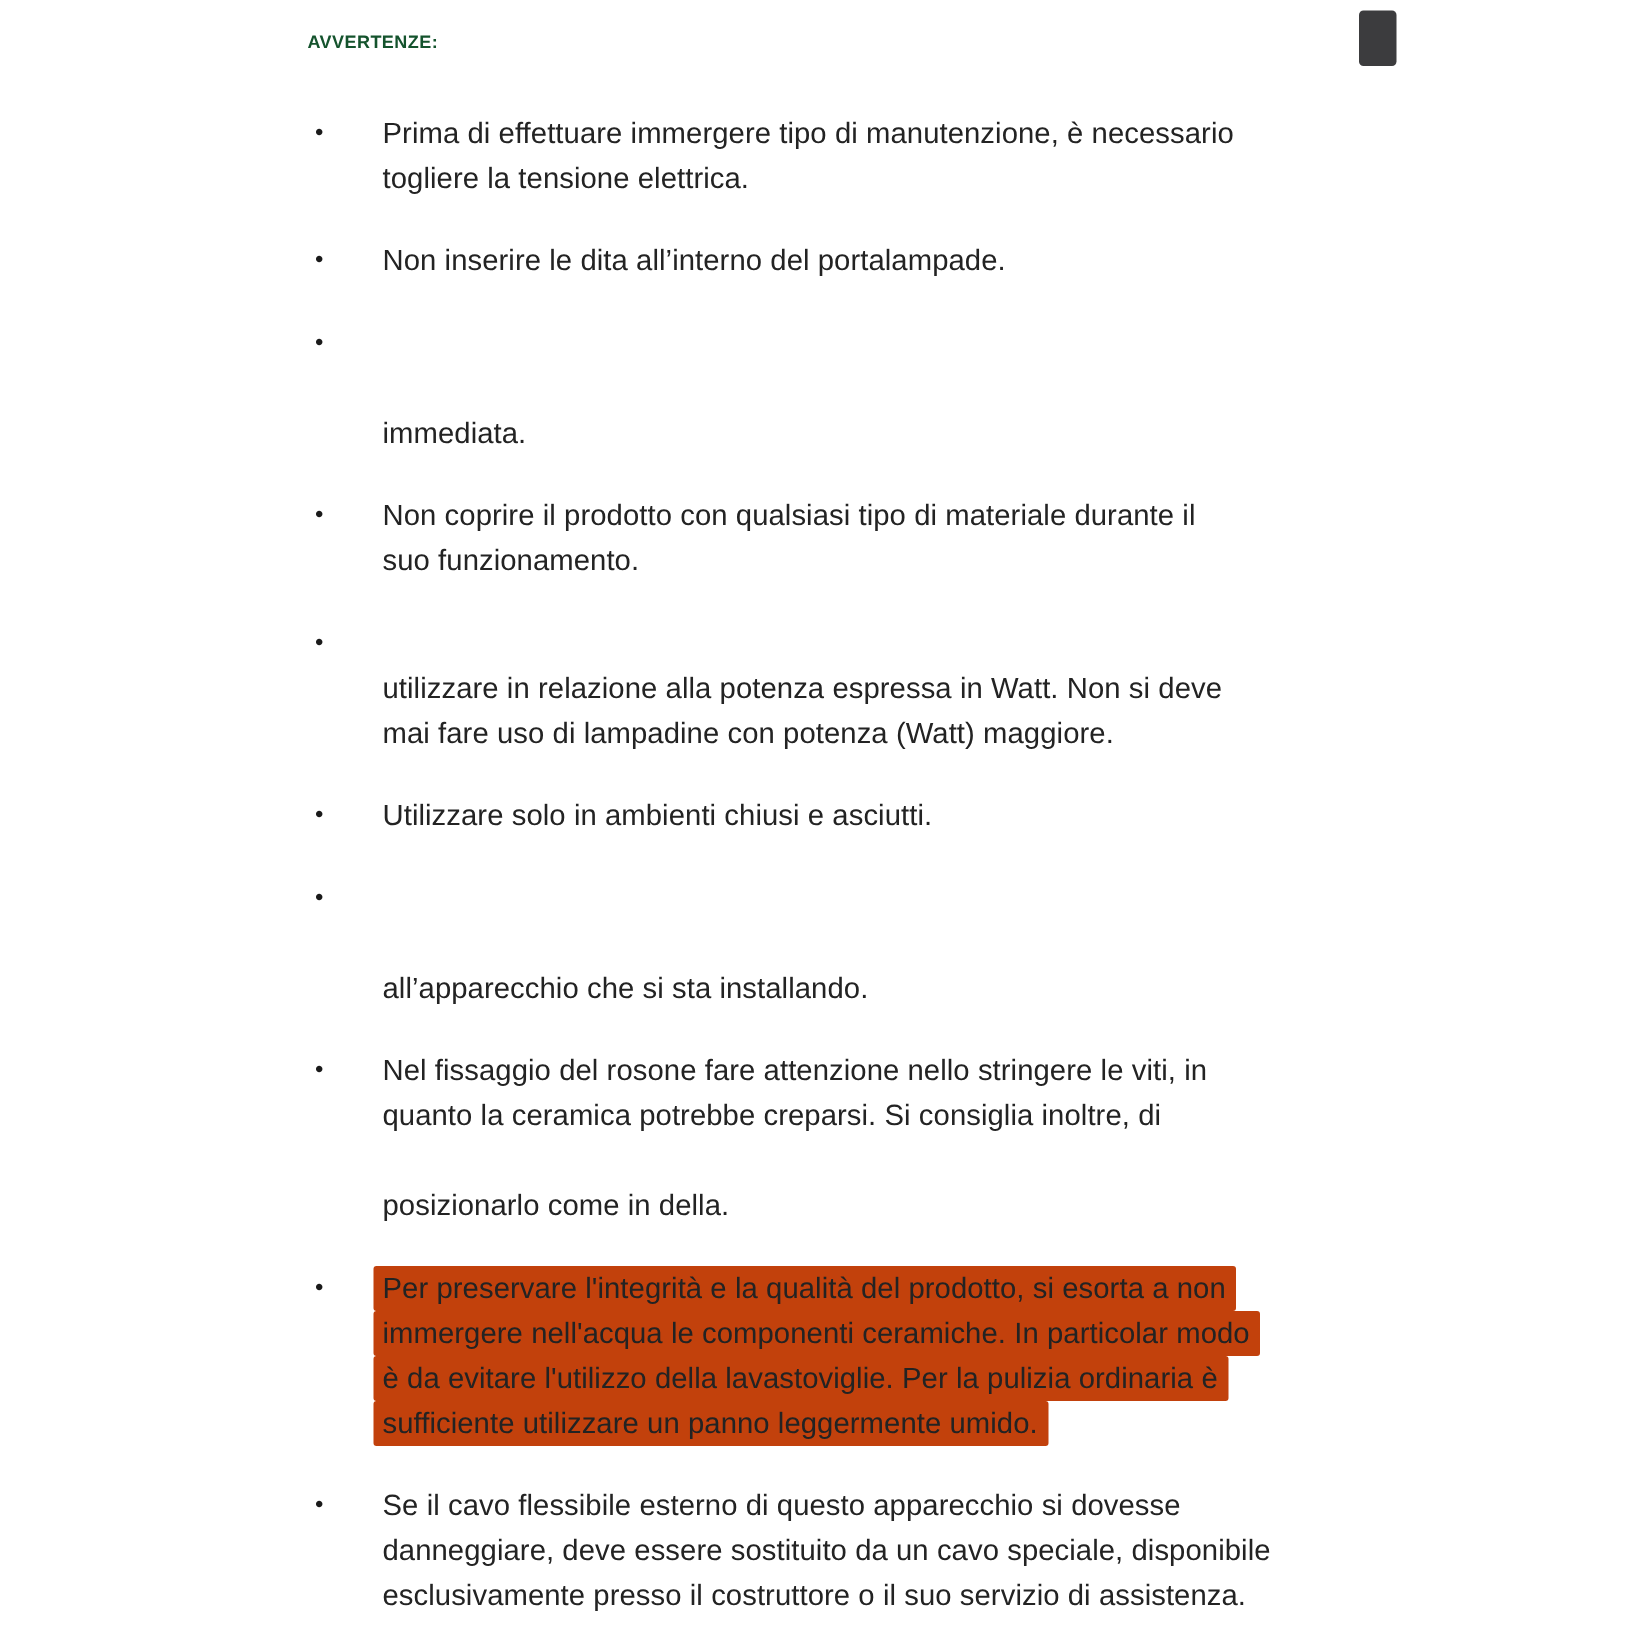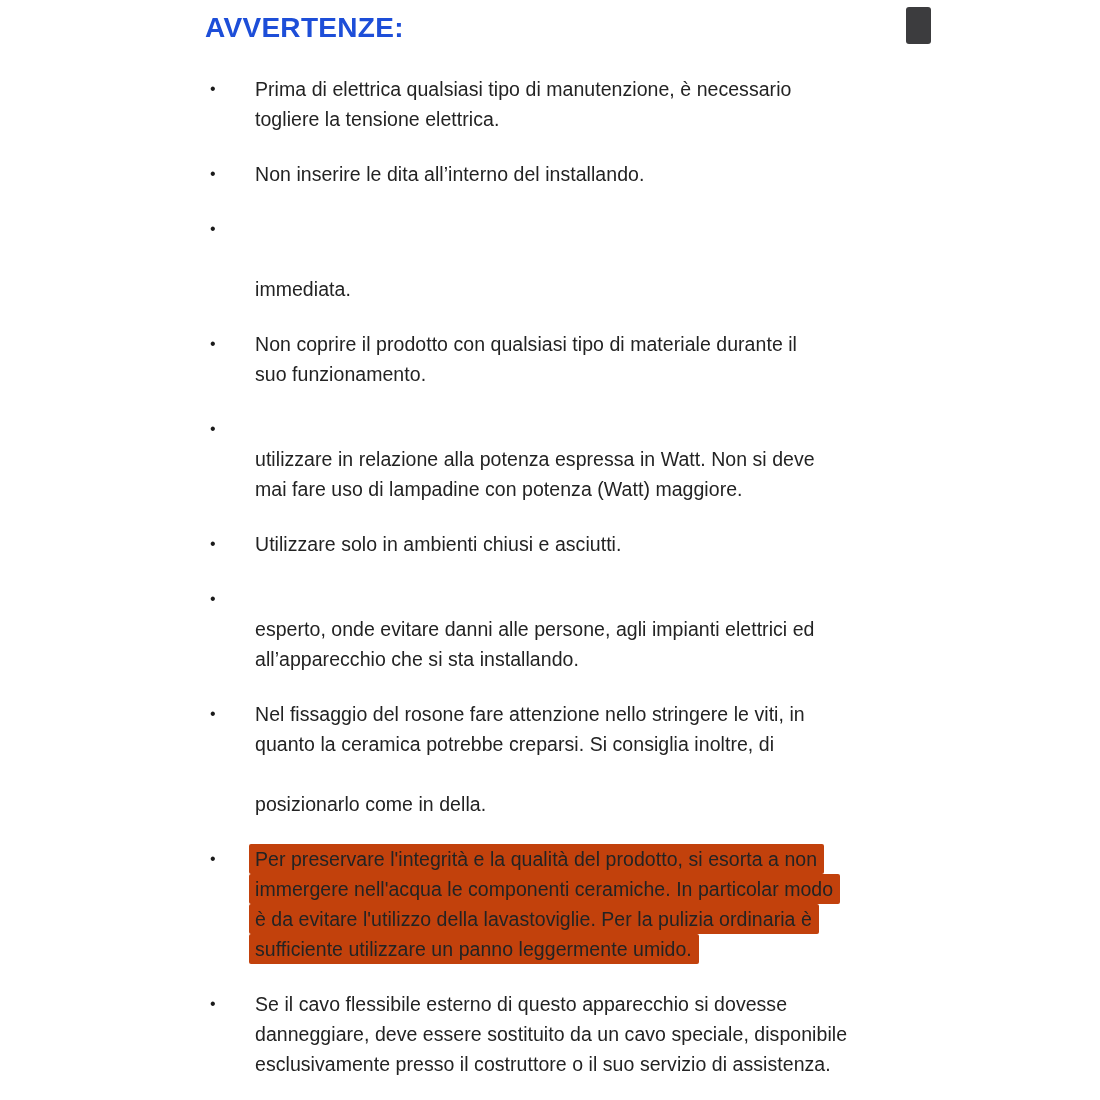--- a/index.html
+++ b/index.html
@@ -16,25 +16,25 @@
     color: #212121;
     -webkit-font-smoothing: antialiased;
   }
   .page {
     position: absolute;
     top: 14px;
     left: 205px;
     width: 700px;
   }
   .doc-title {
-    font-size: 28px;
+    font-size: 12px;
     line-height: 28px;
     font-weight: 700;
     letter-spacing: 0.3px;
-    color: #1d4ed8;
+    color: #14532d;
     margin: 0 0 32px 0;
   }
   ul.warn-list {
     list-style: none;
     margin: 0;
     padding: 0;
   }
   ul.warn-list li {
     display: flex;
     margin: 0 0 25px 0;
@@ -76,45 +76,45 @@
 </head>
 <body>
 
 <div class="page">
   <h1 class="doc-title">AVVERTENZE:</h1>
 
   <ul class="warn-list">
 
   <li>
         <span class="bullet-dot">•</span>
-        <div class="item-text"><span class="line">Prima di elettrica qualsiasi tipo di manutenzione, è necessario</span><br><span class="line">togliere la tensione elettrica.</span></div>
+        <div class="item-text"><span class="line">Prima di effettuare immergere tipo di manutenzione, è necessario</span><br><span class="line">togliere la tensione elettrica.</span></div>
       </li>
       <li>
         <span class="bullet-dot">•</span>
-        <div class="item-text"><span class="line">Non inserire le dita all’interno del installando.</span></div>
+        <div class="item-text"><span class="line">Non inserire le dita all’interno del portalampade.</span></div>
       </li>
       <li>
         <span class="bullet-dot">•</span>
         <div class="item-text"><br><br><span class="line">immediata.</span></div>
       </li>
       <li>
         <span class="bullet-dot">•</span>
         <div class="item-text"><span class="line">Non coprire il prodotto con qualsiasi tipo di materiale durante il</span><br><span class="line">suo funzionamento.</span></div>
       </li>
       <li>
         <span class="bullet-dot">•</span>
         <div class="item-text"><br><span class="line">utilizzare in relazione alla potenza espressa in Watt. Non si deve</span><br><span class="line">mai fare uso di lampadine con potenza (Watt) maggiore.</span></div>
       </li>
       <li>
         <span class="bullet-dot">•</span>
         <div class="item-text"><span class="line">Utilizzare solo in ambienti chiusi e asciutti.</span></div>
       </li>
       <li>
         <span class="bullet-dot">•</span>
-        <div class="item-text"><br><span class="line">esperto, onde evitare danni alle persone, agli impianti elettrici ed</span><br><span class="line">all’apparecchio che si sta installando.</span></div>
+        <div class="item-text"><br><br><span class="line">all’apparecchio che si sta installando.</span></div>
       </li>
       <li>
         <span class="bullet-dot">•</span>
         <div class="item-text"><span class="line">Nel fissaggio del rosone fare attenzione nello stringere le viti, in</span><br><span class="line">quanto la ceramica potrebbe creparsi. Si consiglia inoltre, di</span><br><br><span class="line">posizionarlo come in della.</span></div>
       </li>
       <li>
         <span class="bullet-dot">•</span>
         <div class="item-text"><span class="line hl">Per preservare l'integrità e la qualità del prodotto, si esorta a non</span><br><span class="line hl">immergere nell'acqua le componenti ceramiche. In particolar modo</span><br><span class="line hl">è da evitare l'utilizzo della lavastoviglie. Per la pulizia ordinaria è</span><br><span class="line hl">sufficiente utilizzare un panno leggermente umido.</span></div>
       </li>
       <li>

